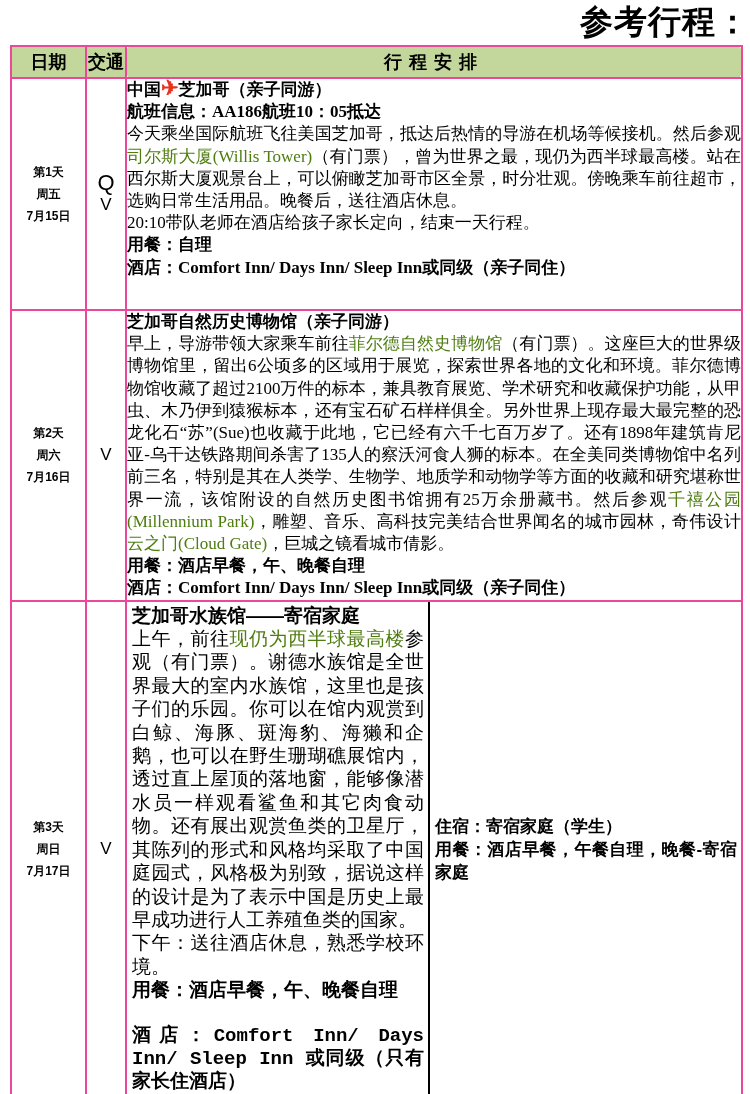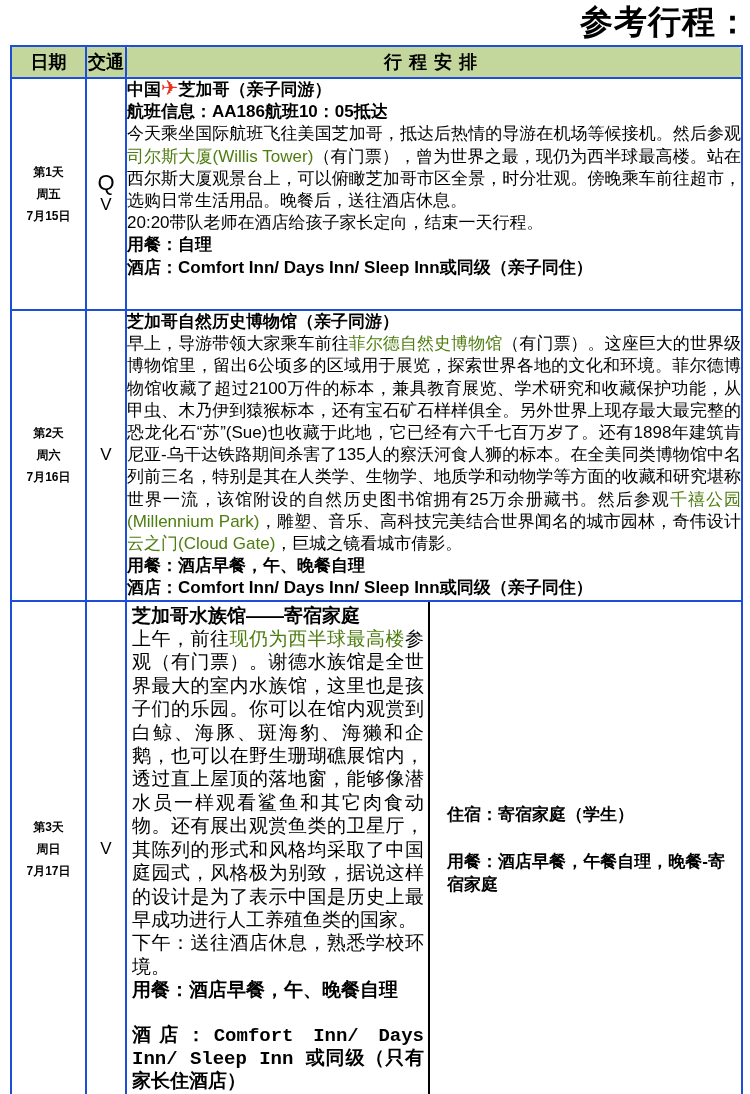--- a/index.html
+++ b/index.html
@@ -19,21 +19,21 @@
     line-height: 40px;
     text-align: right;
   }
   table.itinerary {
     border-collapse: collapse;
     table-layout: fixed;
     width: 731px;
     margin-left: 10px;
   }
   table.itinerary th, table.itinerary td {
-    border: 2px solid #1d4ed8;
+    border: 2px solid #ec4899;
     padding: 0;
     vertical-align: top;
   }
   tr.hdr { height: 31px; }
   tr.hdr th {
     background: #c3d69b;
     font-size: 18px;
     font-weight: bold;
     text-align: center;
     vertical-align: middle;
@@ -51,20 +51,21 @@
     vertical-align: middle !important;
     text-align: center;
     line-height: 22px;
   }
   .t-big { font-size: 22px; display: block; }
   .t-small { font-size: 17px; display: block; }
   .content-cell {
     padding: 2px 5px 2px 6px;
     font-size: 17px;
     line-height: 22.2px;
+    font-family: Liberation Serif, serif;
   }
   .content-cell p { margin: 0; }
   .bold { font-weight: bold; }
   .justify { text-align: justify; }
   .red { color: #4d7c0f; }
   .plane {
     color: #e8321e;
     font-size: 21px;
     line-height: 18px;
   }
@@ -86,21 +87,21 @@
   .split-right {
     flex: 1;
     display: flex;
     flex-direction: column;
     justify-content: center;
     padding: 0 4px 0 5px;
     font-weight: bold;
     font-size: 17px;
     line-height: 23px;
   }
-  .split-right p { margin: 12px; text-align: justify; }
+  .split-right p { margin: 0; text-align: justify; }
   .hotel-gap { margin-top: 23px !important; font-family: Liberation Mono, monospace; }
 </style>
 </head>
 <body>
 
 <h1 class="page-title">参考行程：</h1>
 
 <table class="itinerary">
   <colgroup>
     <col style="width:75px">
@@ -121,21 +122,21 @@
         <div>7月15日</div>
       </td>
       <td class="transport-cell">
         <span class="t-big">Q</span>
         <span class="t-small">V</span>
       </td>
       <td class="content-cell">
         <p class="bold"><span>中国</span><span class="plane">✈</span><span>芝加哥（亲子同游）</span></p>
         <p class="bold">航班信息：AA186航班10：05抵达</p>
         <p class="justify"><span>今天乘坐国际航班飞往美国芝加哥，抵达后热情的导游在机场等候接机。然后参观</span><span class="red">司尔斯大厦(Willis Tower)</span><span>（有门票），曾为世界之最，现仍为西半球最高楼。站在西尔斯大厦观景台上，可以俯瞰芝加哥市区全景，时分壮观。傍晚乘车前往超市，选购日常生活用品。晚餐后，送往酒店休息。</span></p>
-        <p>20:20带队老师在酒店给孩子家长定向，结束一天行程。</p>
+        <p>20:10带队老师在酒店给孩子家长定向，结束一天行程。</p>
         <p class="bold">用餐：自理</p>
         <p class="bold">酒店：Comfort Inn/ Days Inn/ Sleep Inn或同级（亲子同住）</p>
       </td>
     </tr>
 
     <tr style="height:287px">
       <td class="date-cell">
         <div>第2天</div>
         <div>周六</div>
         <div>7月16日</div>

